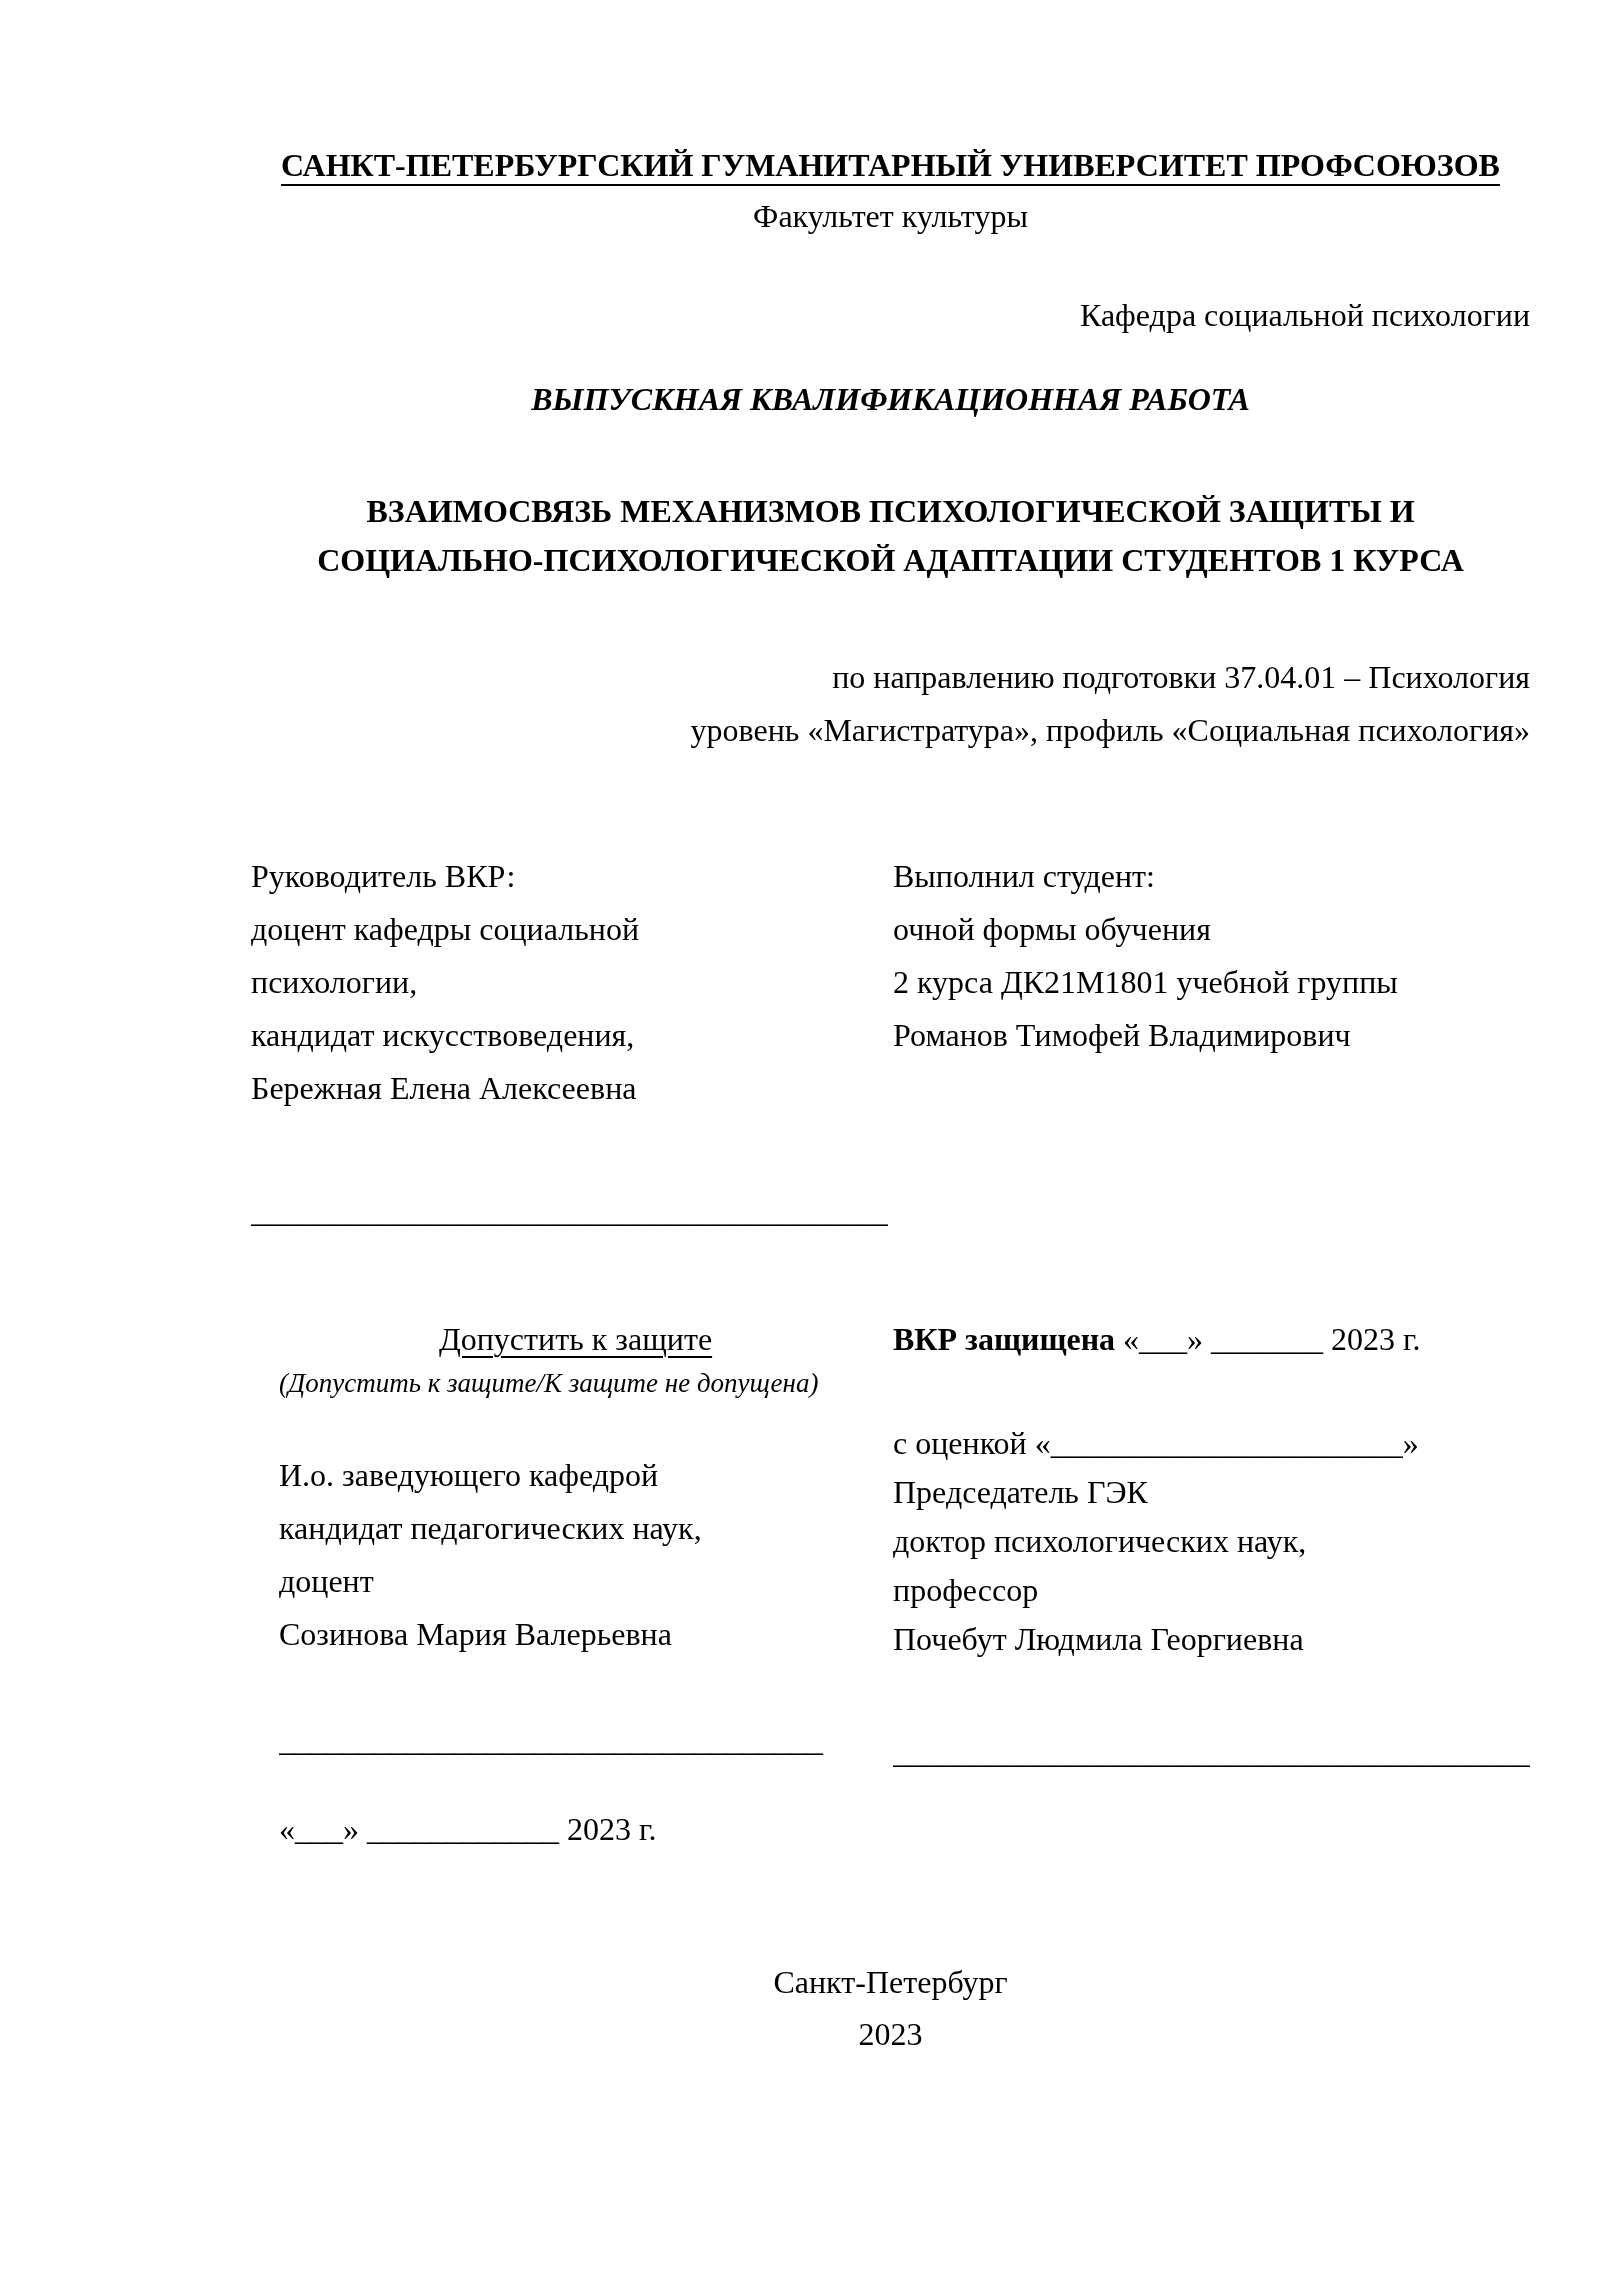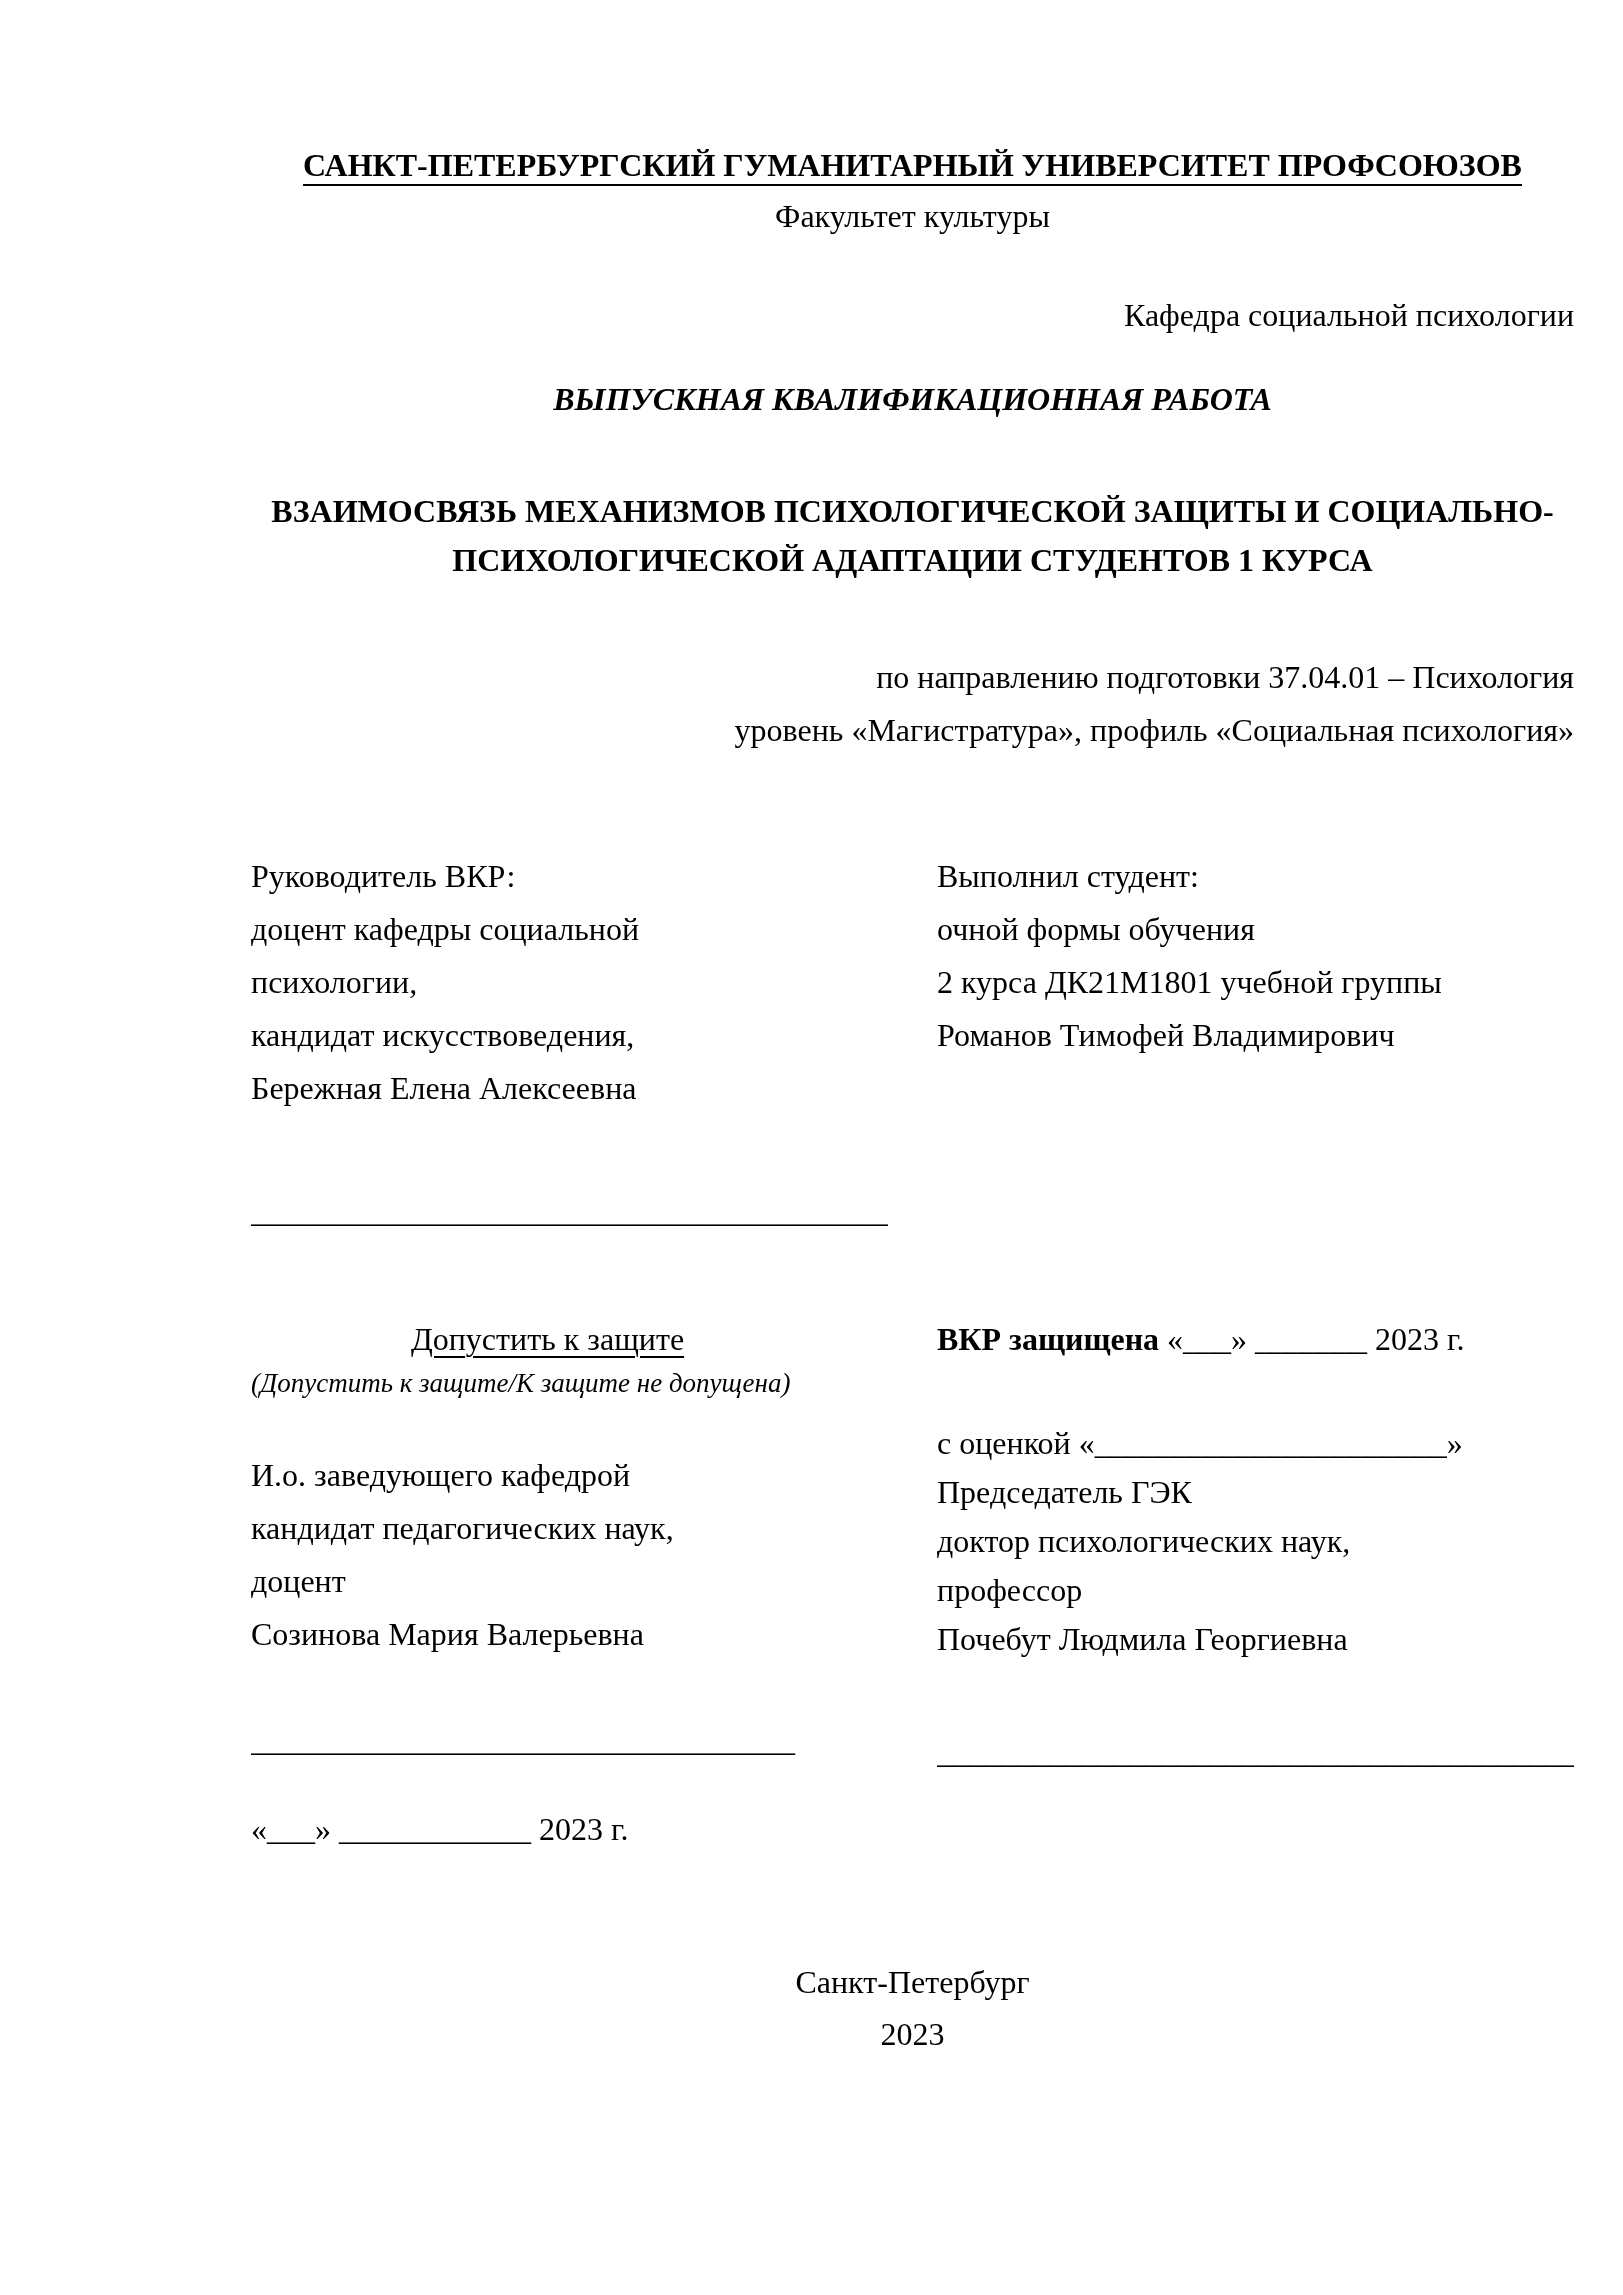--- a/index.html
+++ b/index.html
@@ -5,21 +5,21 @@
   * { margin: 0; padding: 0; box-sizing: border-box; }
   html, body { background: #ffffff; }
   body {
     width: 1623px;
     height: 2295px;
     font-family: "Liberation Serif", serif;
     font-size: 32px;
     color: #000000;
     overflow: hidden;
   }
-  .page { padding: 146px 49px 31px 251px; }
+  .page { padding: 146px 93px 31px 251px; }
   .bold { font-weight: bold; }
 
   .university {
     font-weight: bold;
     text-align: center;
     text-decoration: underline;
     text-decoration-thickness: 2.4px;
     text-underline-offset: 7.9px;
     line-height: 39px;
   }
@@ -43,21 +43,21 @@
 
   .cols { display: flex; justify-content: space-between; }
   .col-left  { width: 593px; }
   .col-right { width: 637px; }
   .cols-people { margin-top: 93px; }
   .line { line-height: 53px; }
 
   .sig-row { margin-top: 77px; }
   .sig { line-height: 39px; white-space: nowrap; overflow: hidden; }
 
-  .cols-lower { margin-top: 89px; }
+  .cols-lower { margin-top: 89px; margin-left: 28px; }
   .admission-heading {
     text-align: center;
     text-decoration: underline;
     text-decoration-thickness: 1.6px;
     text-underline-offset: 6.3px;
     line-height: 39px;
   }
   .admission-note {
     font-style: italic;
     font-size: 27px;

